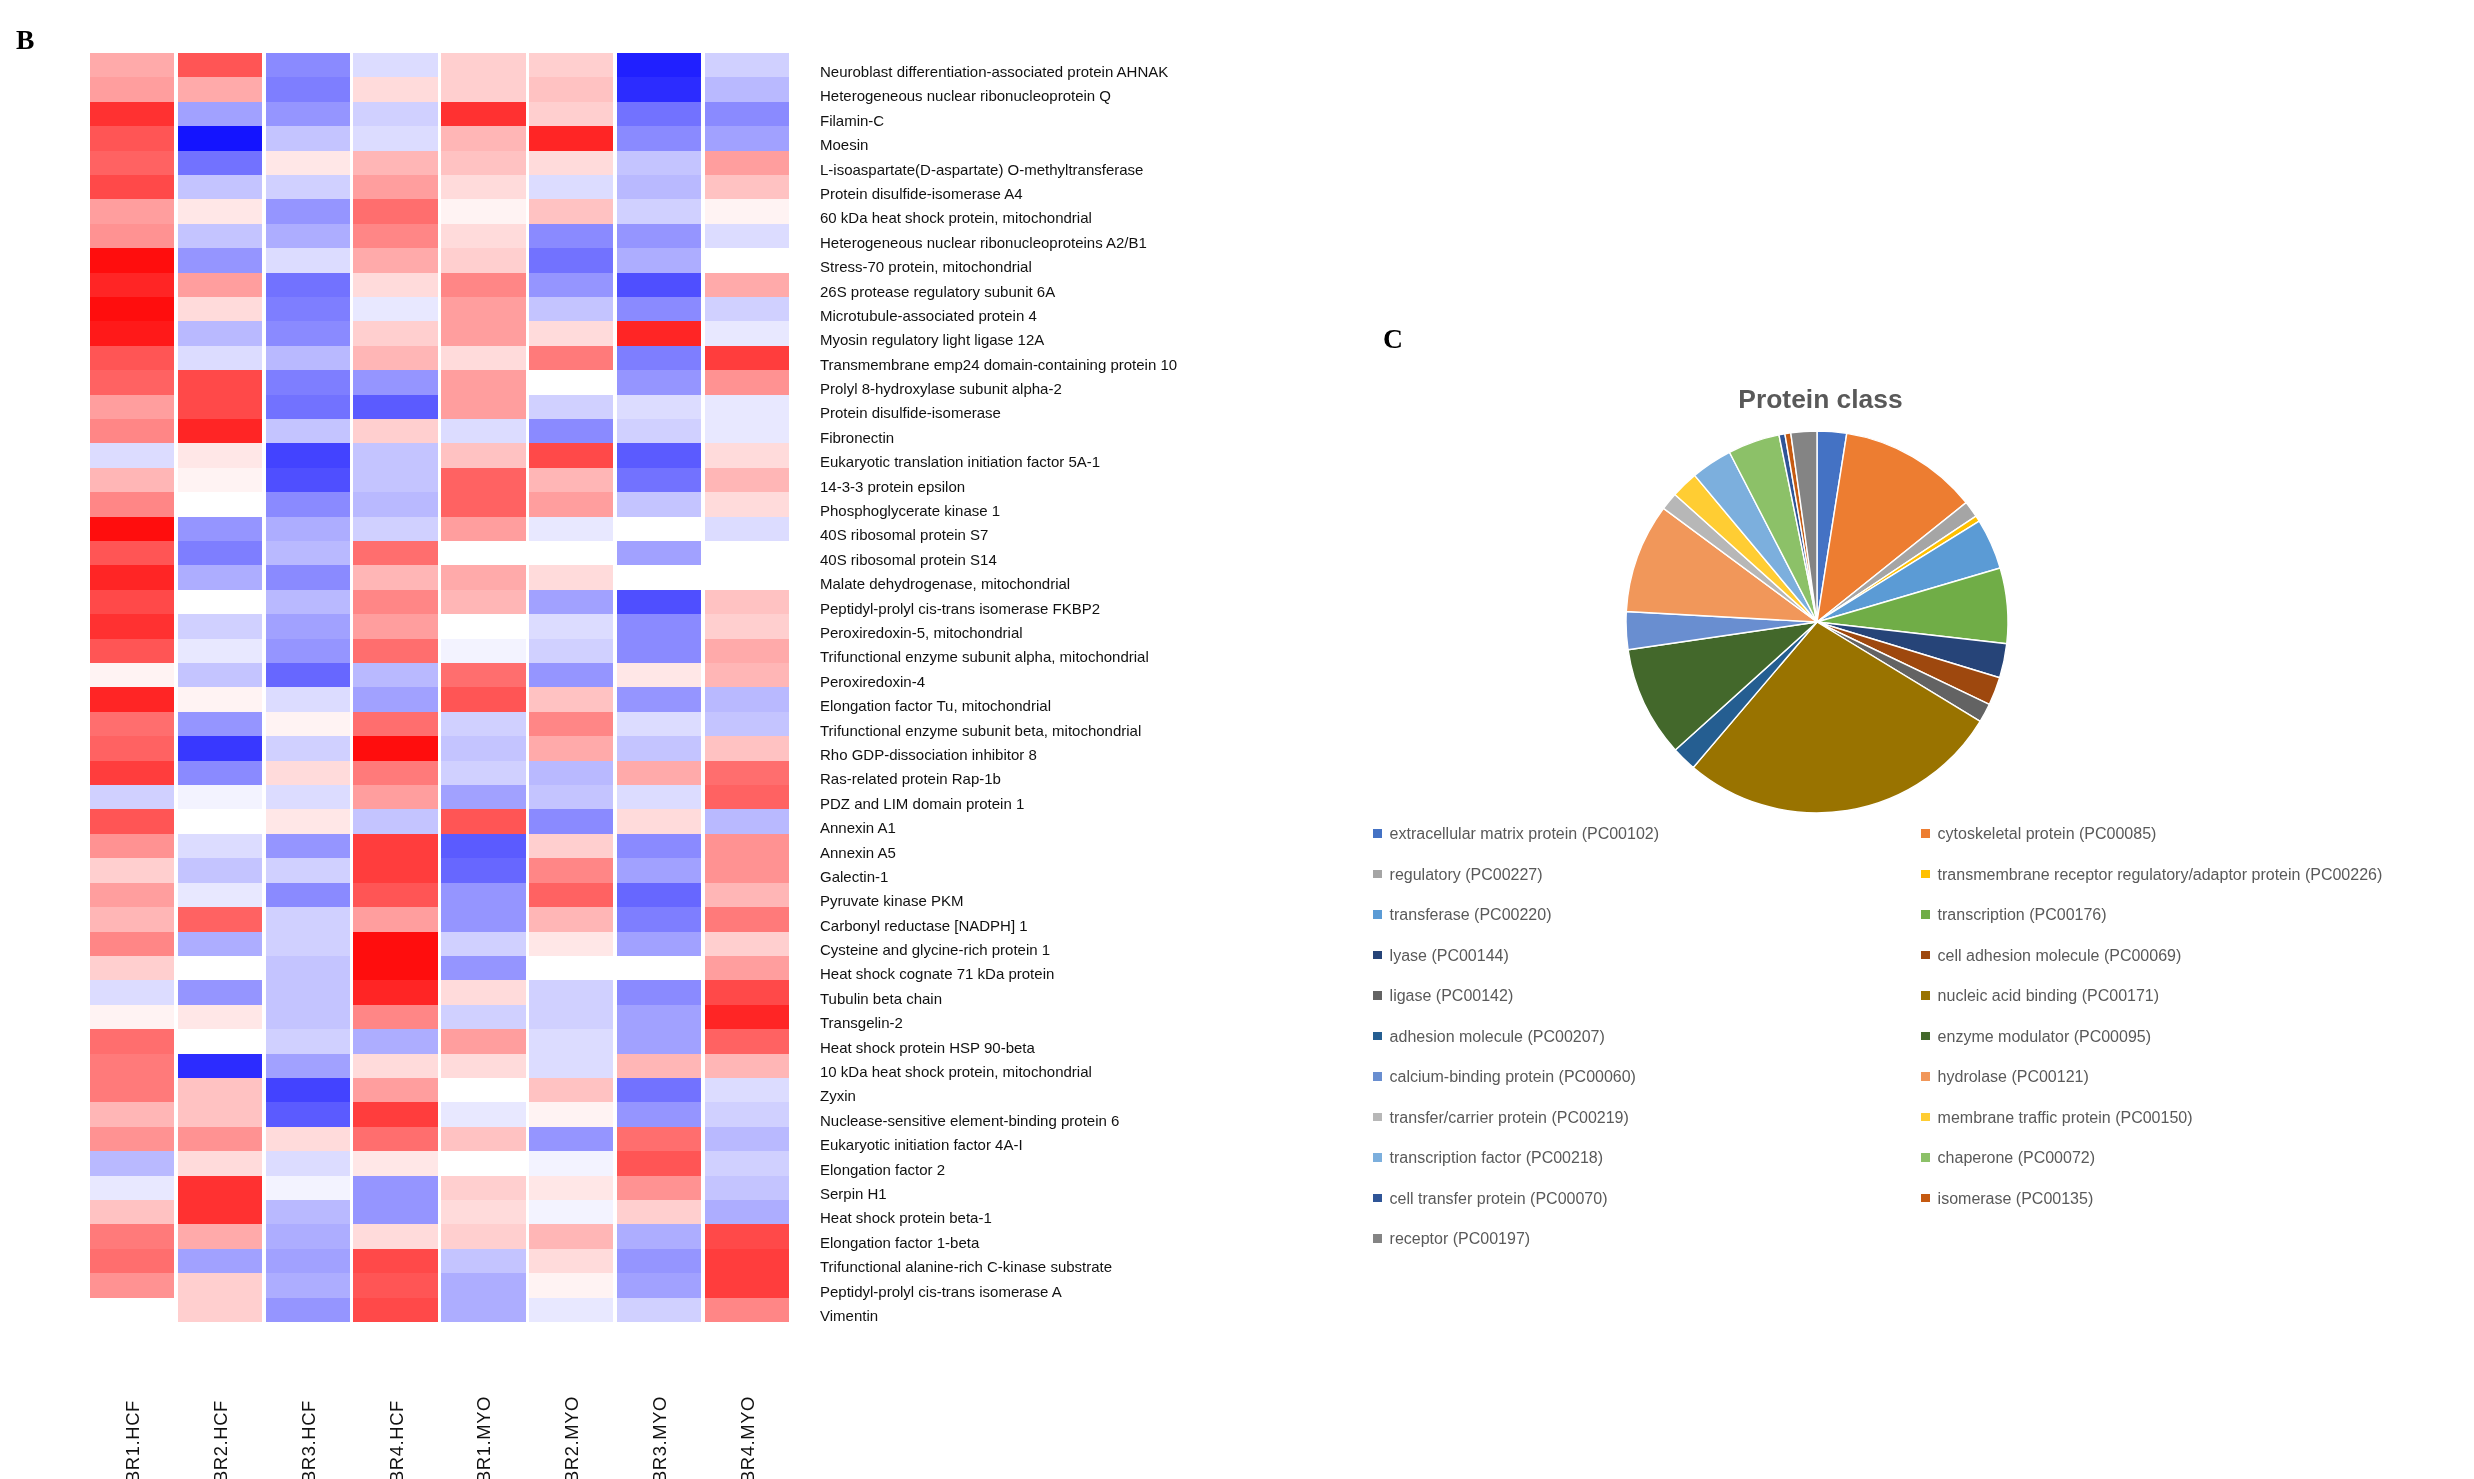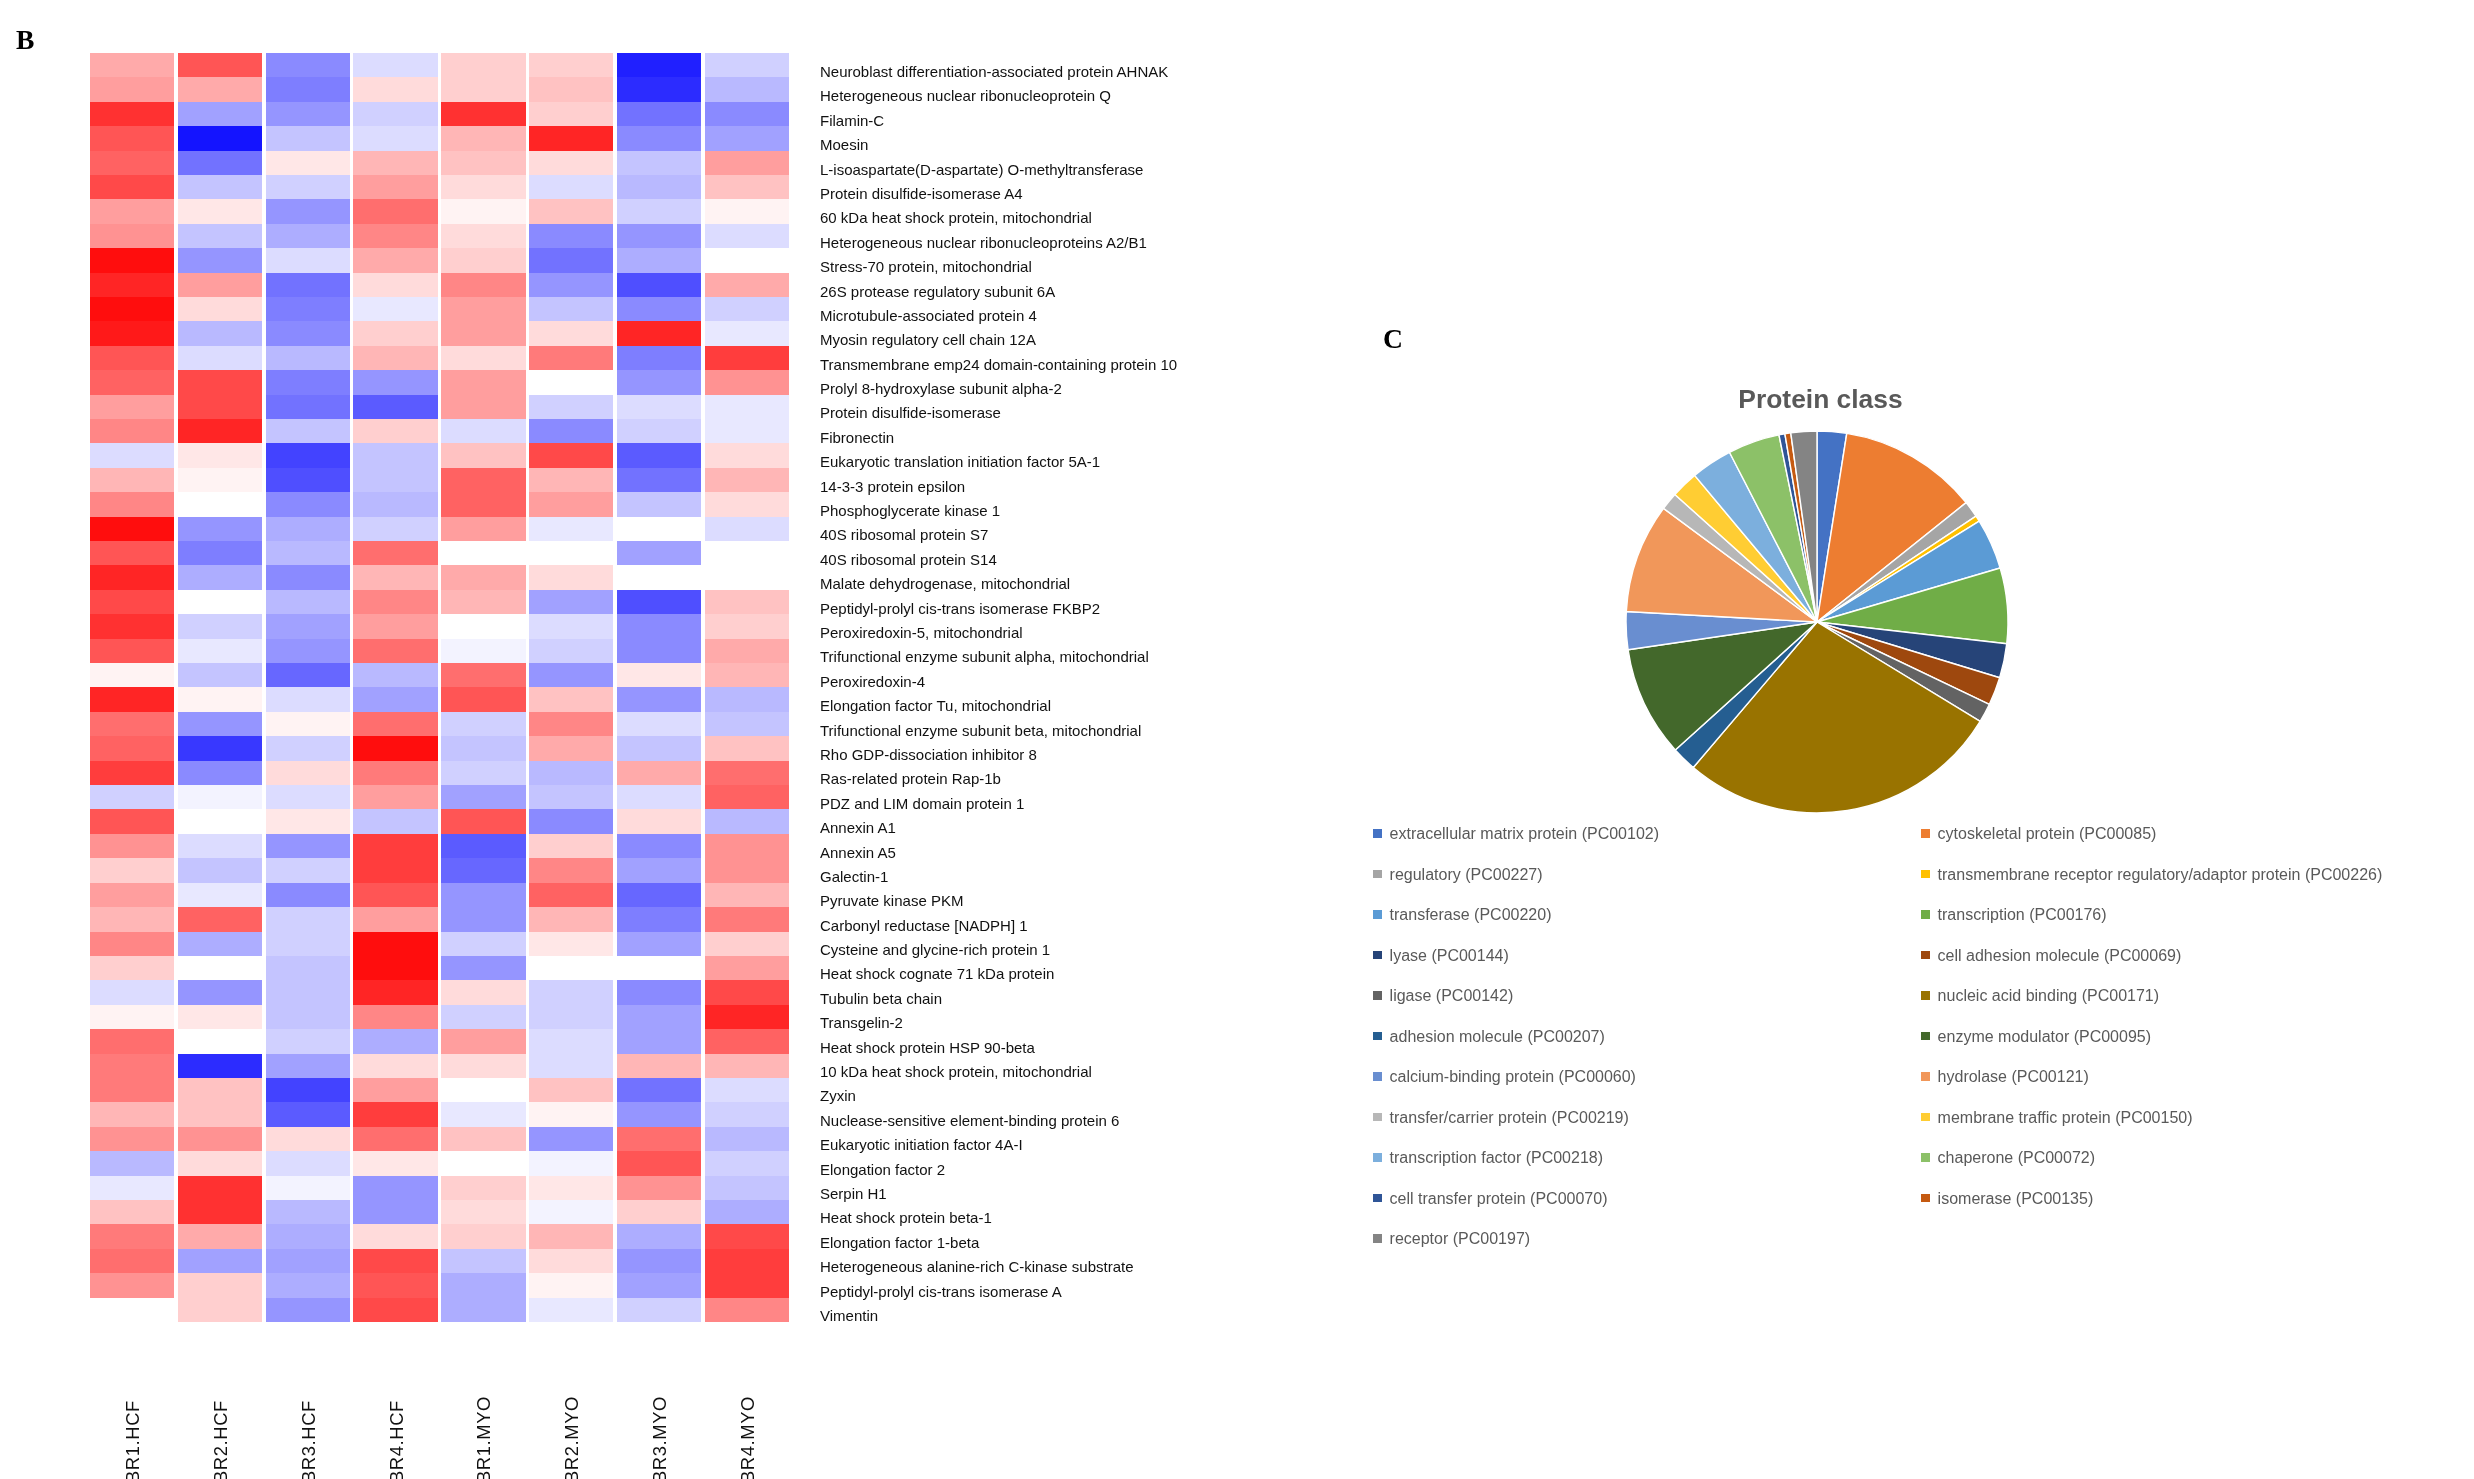--- a/index.html
+++ b/index.html
@@ -454,21 +454,21 @@
       <div class="row-label">Heterogeneous nuclear ribonucleoprotein Q</div>
       <div class="row-label">Filamin-C</div>
       <div class="row-label">Moesin</div>
       <div class="row-label">L-isoaspartate(D-aspartate) O-methyltransferase</div>
       <div class="row-label">Protein disulfide-isomerase A4</div>
       <div class="row-label">60 kDa heat shock protein, mitochondrial</div>
       <div class="row-label">Heterogeneous nuclear ribonucleoproteins A2/B1</div>
       <div class="row-label">Stress-70 protein, mitochondrial</div>
       <div class="row-label">26S protease regulatory subunit 6A</div>
       <div class="row-label">Microtubule-associated protein 4</div>
-      <div class="row-label">Myosin regulatory cell chain 12A</div>
+      <div class="row-label">Myosin regulatory light ligase 12A</div>
       <div class="row-label">Transmembrane emp24 domain-containing protein 10</div>
       <div class="row-label">Prolyl 8-hydroxylase subunit alpha-2</div>
       <div class="row-label">Protein disulfide-isomerase</div>
       <div class="row-label">Fibronectin</div>
       <div class="row-label">Eukaryotic translation initiation factor 5A-1</div>
       <div class="row-label">14-3-3 protein epsilon</div>
       <div class="row-label">Phosphoglycerate kinase 1</div>
       <div class="row-label">40S ribosomal protein S7</div>
       <div class="row-label">40S ribosomal protein S14</div>
       <div class="row-label">Malate dehydrogenase, mitochondrial</div>
@@ -492,21 +492,21 @@
       <div class="row-label">Transgelin-2</div>
       <div class="row-label">Heat shock protein HSP 90-beta</div>
       <div class="row-label">10 kDa heat shock protein, mitochondrial</div>
       <div class="row-label">Zyxin</div>
       <div class="row-label">Nuclease-sensitive element-binding protein 6</div>
       <div class="row-label">Eukaryotic initiation factor 4A-I</div>
       <div class="row-label">Elongation factor 2</div>
       <div class="row-label">Serpin H1</div>
       <div class="row-label">Heat shock protein beta-1</div>
       <div class="row-label">Elongation factor 1-beta</div>
-      <div class="row-label">Heterogeneous alanine-rich C-kinase substrate</div>
+      <div class="row-label">Trifunctional alanine-rich C-kinase substrate</div>
       <div class="row-label">Peptidyl-prolyl cis-trans isomerase A</div>
       <div class="row-label">Vimentin</div>
     </div>
 
   <div id="col-labels">
       <div class="col-label" style="left: 122px;">BR1.HCF</div>
       <div class="col-label" style="left: 210px;">BR2.HCF</div>
       <div class="col-label" style="left: 298px;">BR3.HCF</div>
       <div class="col-label" style="left: 386px;">BR4.HCF</div>
       <div class="col-label" style="left: 473px;">BR1.MYO</div>

